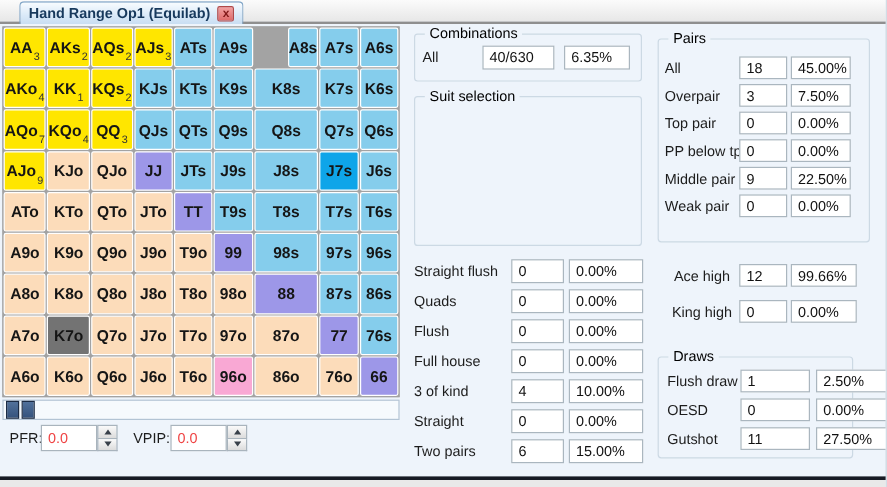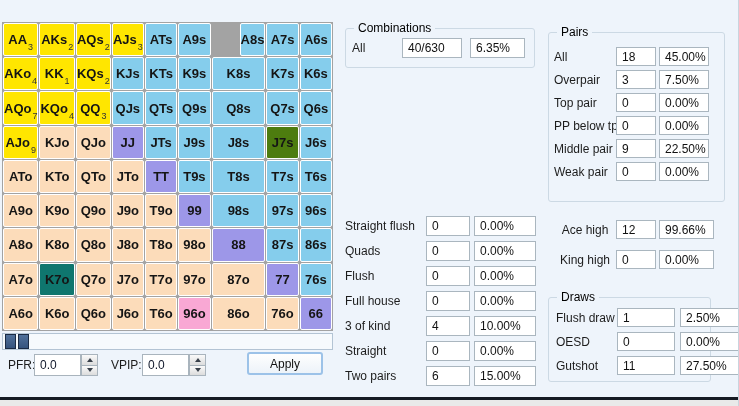--- a/index.html
+++ b/index.html
@@ -26,21 +26,21 @@
     font-size:13px;font-weight:bold;color:#151515;line-height:1;}
   .cellsub{font-size:9px;font-weight:normal;color:#333;align-self:flex-end;margin:0 0 3px 1px;}
   
   #grid-slider{position:absolute;left:2px;top:333px;width:331px;height:17px;
     background:#f6fafd;border:1px solid #b3c4d4;}
   .slider-handle{position:absolute;top:0px;width:11px;height:15px;
     background:linear-gradient(180deg,#51719b,#35537d);border:1px solid #1b2b44;}
   
   .ctl-label{position:absolute;font-size:12px;color:#1c1c1c;}
   .ctl-input{position:absolute;height:22px;background:#fff;border:1px solid #a9b4bd;
-    font-size:12px;color:#0f172a;display:flex;align-items:center;padding-left:5px;}
+    font-size:12px;color:#ef4444;display:flex;align-items:center;padding-left:5px;}
   .spinner{position:absolute;width:17px;height:22px;display:flex;flex-direction:column;}
   .spin-btn{flex:1;background:linear-gradient(180deg,#fafafa,#dcdcdc);
     border:1px solid #a9b4bd;display:flex;align-items:center;justify-content:center;}
   .spin-btn + .spin-btn{border-top:none;}
   .arr-up{width:0;height:0;border-left:3px solid transparent;border-right:3px solid transparent;border-bottom:4px solid #38404a;}
   .arr-down{width:0;height:0;border-left:3px solid transparent;border-right:3px solid transparent;border-top:4px solid #38404a;}
   #apply-button{position:absolute;left:247px;top:352px;width:76px;height:23px;
     background:linear-gradient(180deg,#fefefe,#edf3f9);
     border:2px solid #9cc2e8;border-radius:3px;
     font-size:12px;color:#111;display:flex;align-items:center;justify-content:center;}
@@ -86,20 +86,26 @@
   #draws-rows .pct{width:64px;}
   
   #bottom-edge{position:absolute;left:0;top:397px;width:739px;height:3px;background:#161b24;}
   #bottom-strip{position:absolute;left:0;top:400px;width:739px;height:6px;background:#e9e9e9;}
 </style>
 </head>
 <body>
 
 <div id="window">
 
+  <div id="tabbar">
+    <div id="tab">
+      <span>Hand Range Op1 (Equilab)</span>
+      <span id="tab-close">x</span>
+    </div>
+  </div>
 
   <div id="hand-grid">
       <div class="cell" style="background: rgb(255, 230, 0);">
         <span>AA</span>
         <span class="cellsub">3</span>
       </div>
       <div class="cell" style="background: rgb(255, 230, 0);">
         <span>AKs</span>
         <span class="cellsub">2</span>
       </div>
@@ -201,21 +207,21 @@
       </div>
       <div class="cell" style="background: rgb(133, 205, 236);">
         <span>JTs</span>
       </div>
       <div class="cell" style="background: rgb(133, 205, 236);">
         <span>J9s</span>
       </div>
       <div class="cell" style="background: rgb(133, 205, 236);">
         <span>J8s</span>
       </div>
-      <div class="cell" style="background: #4d7c0f;">
+      <div class="cell" style="background: #0ea5e9;">
         <span>J7s</span>
       </div>
       <div class="cell" style="background: rgb(133, 205, 236);">
         <span>J6s</span>
       </div>
       <div class="cell" style="background: rgb(252, 220, 186);">
         <span>ATo</span>
       </div>
       <div class="cell" style="background: rgb(252, 220, 186);">
         <span>KTo</span>
@@ -291,21 +297,21 @@
       </div>
       <div class="cell" style="background: rgb(133, 205, 236);">
         <span>87s</span>
       </div>
       <div class="cell" style="background: rgb(133, 205, 236);">
         <span>86s</span>
       </div>
       <div class="cell" style="background: rgb(252, 220, 186);">
         <span>A7o</span>
       </div>
-      <div class="cell" style="background: #0f766e;">
+      <div class="cell" style="background: #737373;">
         <span>K7o</span>
       </div>
       <div class="cell" style="background: rgb(252, 220, 186);">
         <span>Q7o</span>
       </div>
       <div class="cell" style="background: rgb(252, 220, 186);">
         <span>J7o</span>
       </div>
       <div class="cell" style="background: rgb(252, 220, 186);">
         <span>T7o</span>
@@ -371,33 +377,35 @@
   <div class="ctl-input" style="left:142px;top:354px;width:47px">0.0</div>
   <div class="spinner" style="left:189px;top:354px">
     <div class="spin-btn">
         <span class="arr-up"></span>
       </div>
     <div class="spin-btn">
         <span class="arr-down"></span>
       </div>
   </div>
 
-  <div id="apply-button">Apply</div>
 
   <div class="groupbox" style="left:345px;top:28px;width:190px;height:40px">
     <span class="group-legend">Combinations</span>
   </div>
   <div id="combo-rows" class="stat-rows">
       <div class="stat-row">
         <div class="stat-label">All</div>
         <div class="stat-box count">40/630</div>
         <div class="stat-box pct">6.35%</div>
       </div>
     </div>
 
+  <div class="groupbox" style="left:345px;top:80px;width:190px;height:125px">
+    <span class="group-legend">Suit selection</span>
+  </div>
 
   <div id="made-rows" class="stat-rows">
       <div class="stat-row">
         <div class="stat-label">Straight flush</div>
         <div class="stat-box count">0</div>
         <div class="stat-box pct">0.00%</div>
       </div>
       <div class="stat-row">
         <div class="stat-label">Quads</div>
         <div class="stat-box count">0</div>

